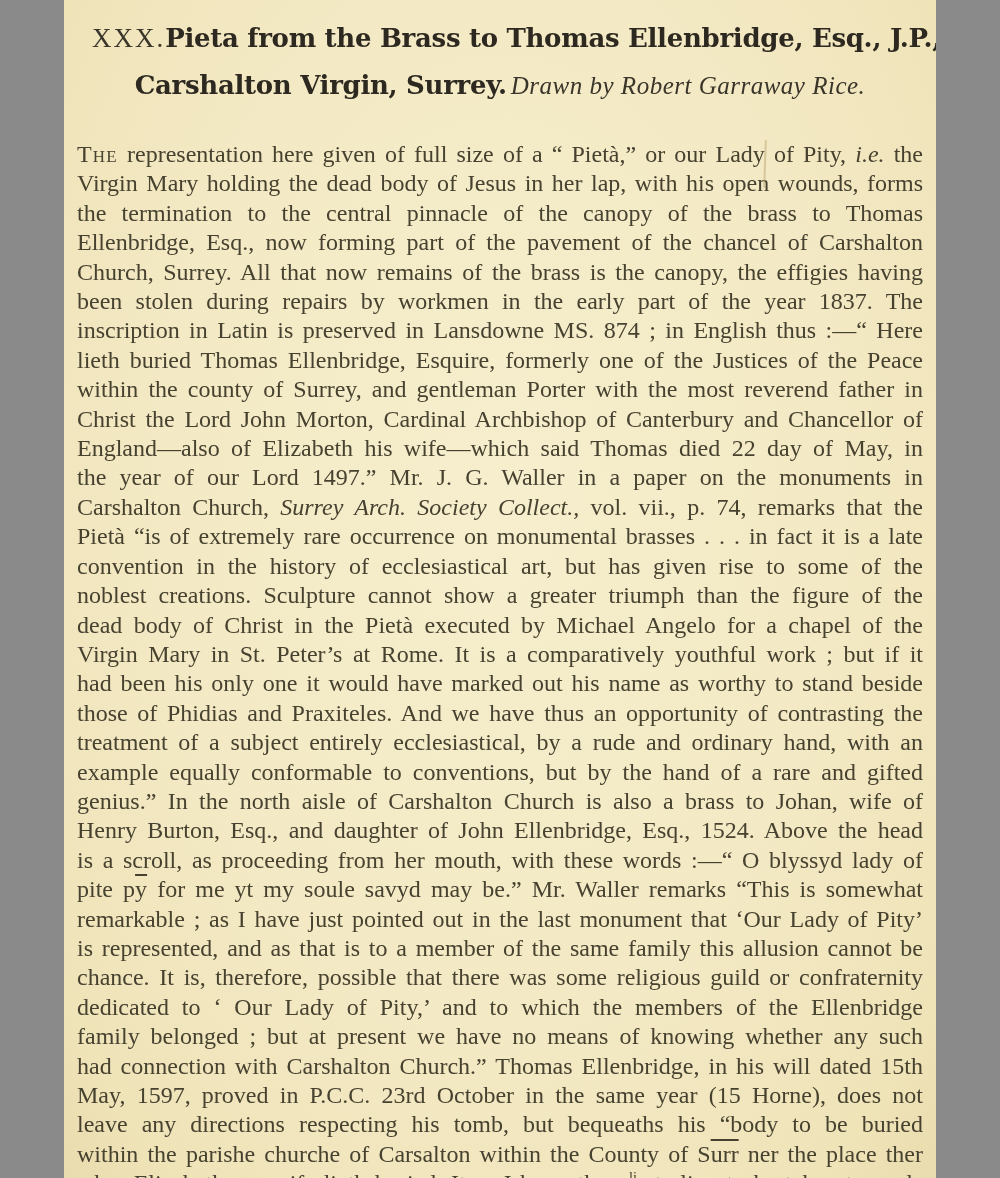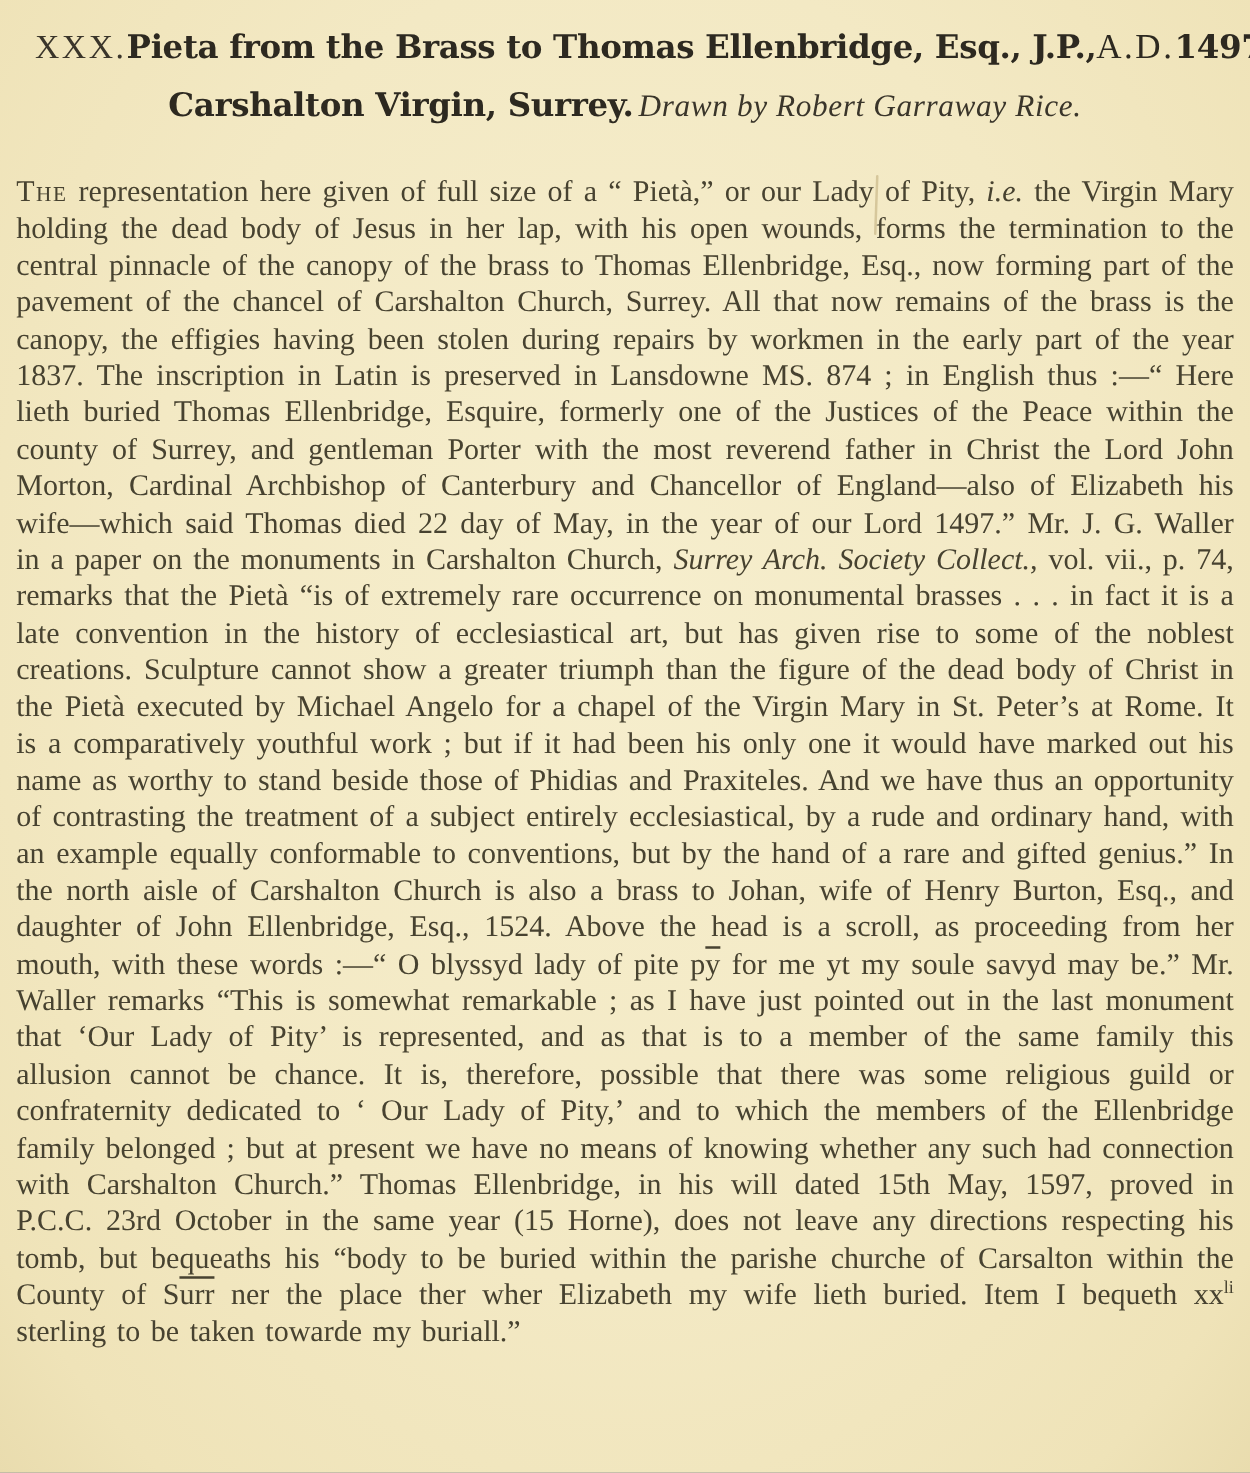--- a/index.html
+++ b/index.html
@@ -1,19 +1,19 @@
 <!DOCTYPE html>
 <html><head>
 <meta charset="utf-8">
 <style>
   html, body { margin: 0; padding: 0; background: #8a8a8a; }
 
   .page {
     position: relative;
-    width: 1000px;
+    width: 872px;
     height: 1178px;
     margin: 0 auto;
     overflow: hidden;
     background-color: #f3e9c4;
     background-image: radial-gradient(ellipse at 50% 42%,
       #f6eecd 0%, #f3e9c4 55%, #efe3b8 88%, #e9dcae 100%);
     font-family: "Liberation Serif", serif;
     color: #474230;
     -webkit-font-smoothing: antialiased;
   }

